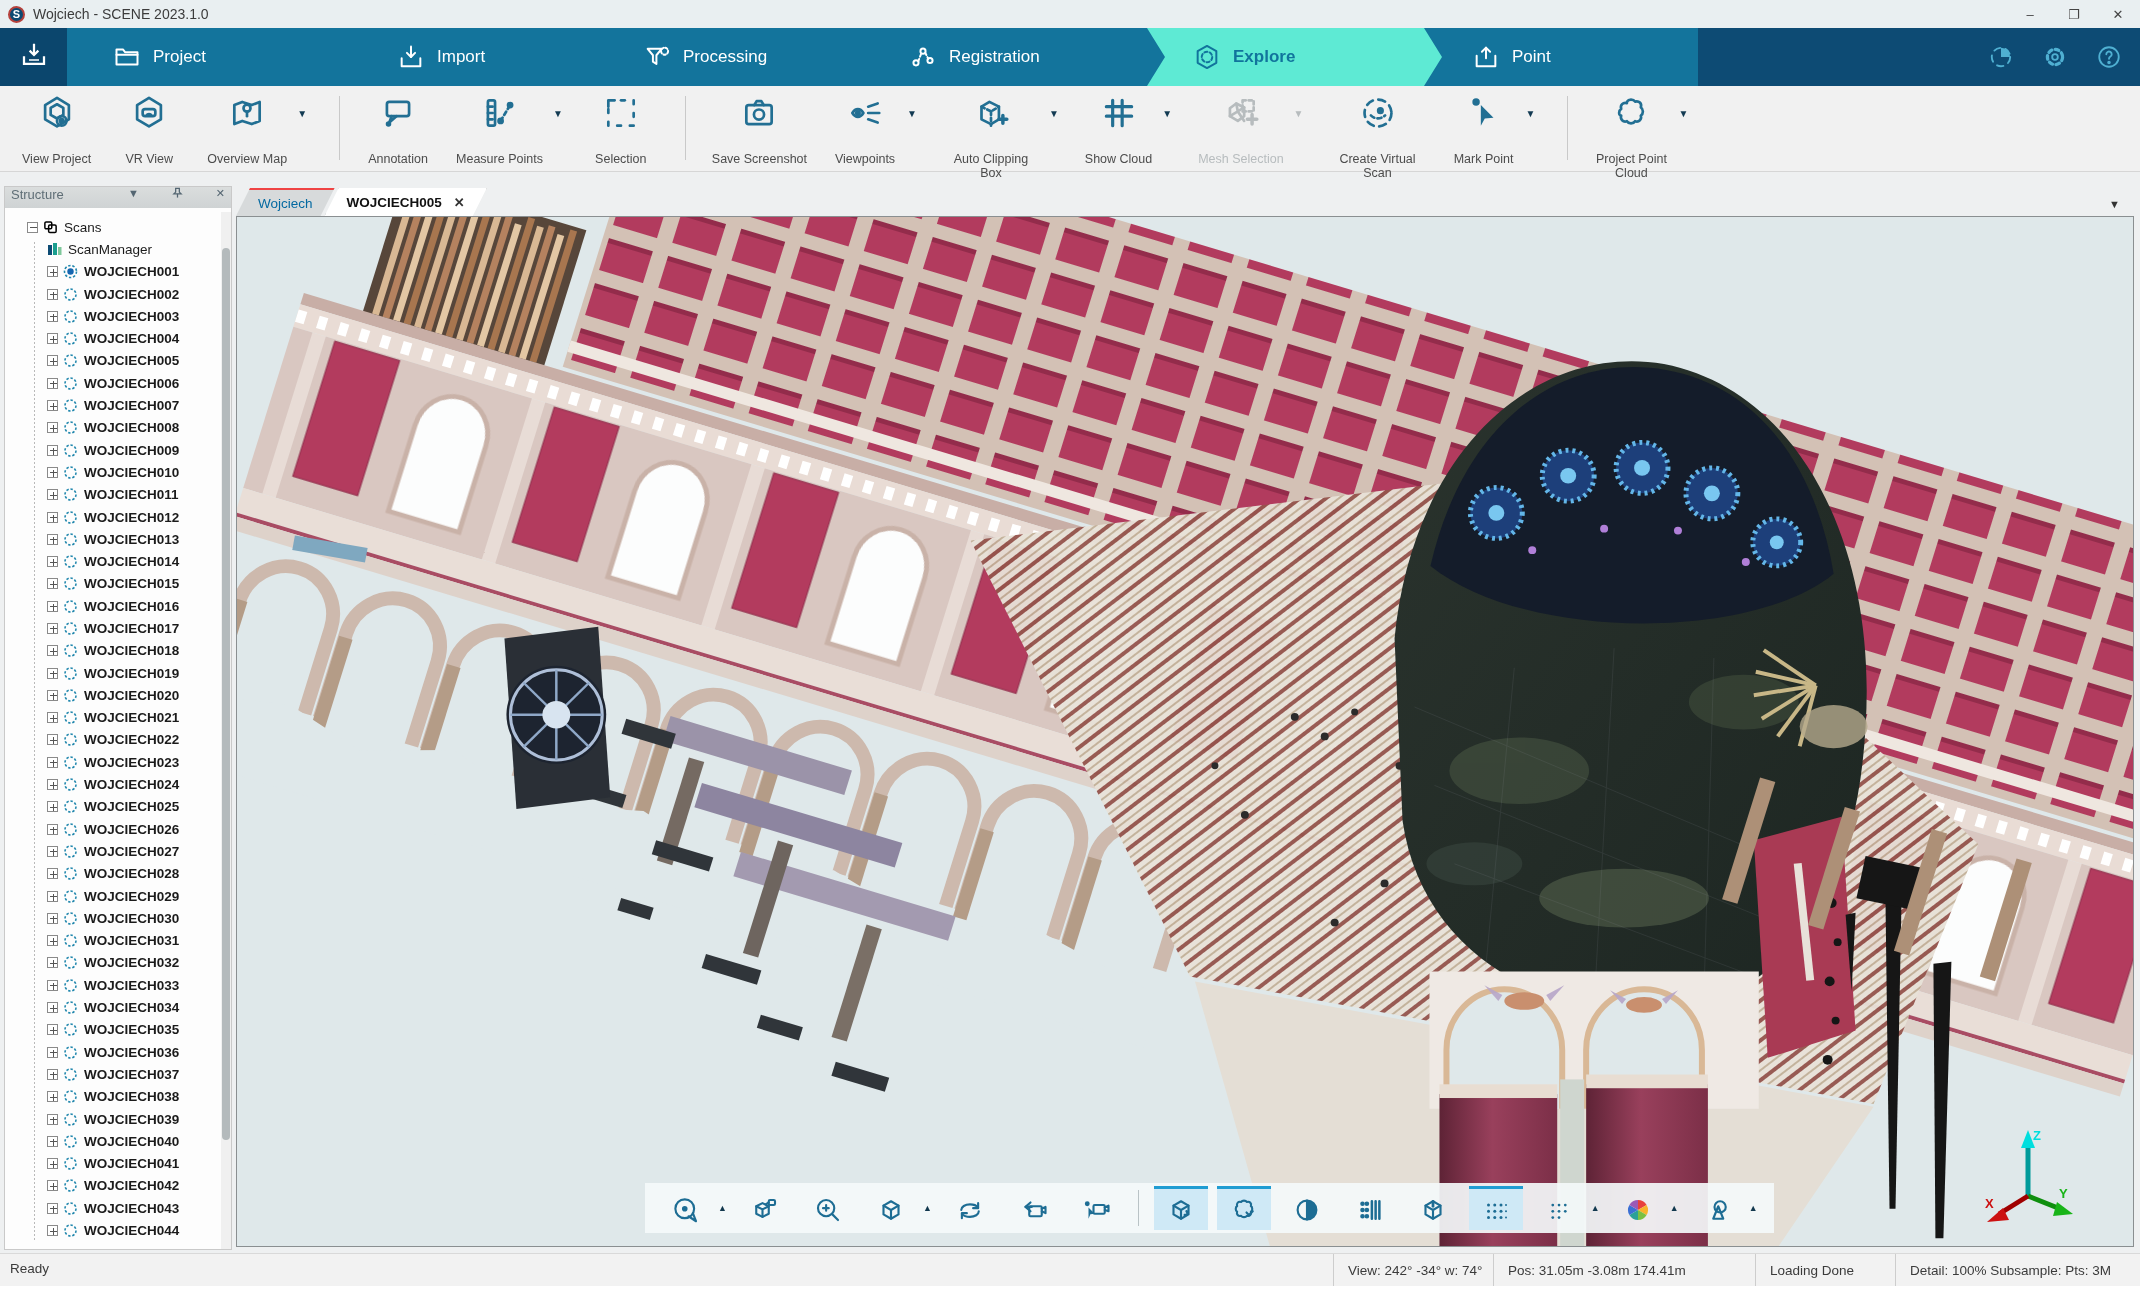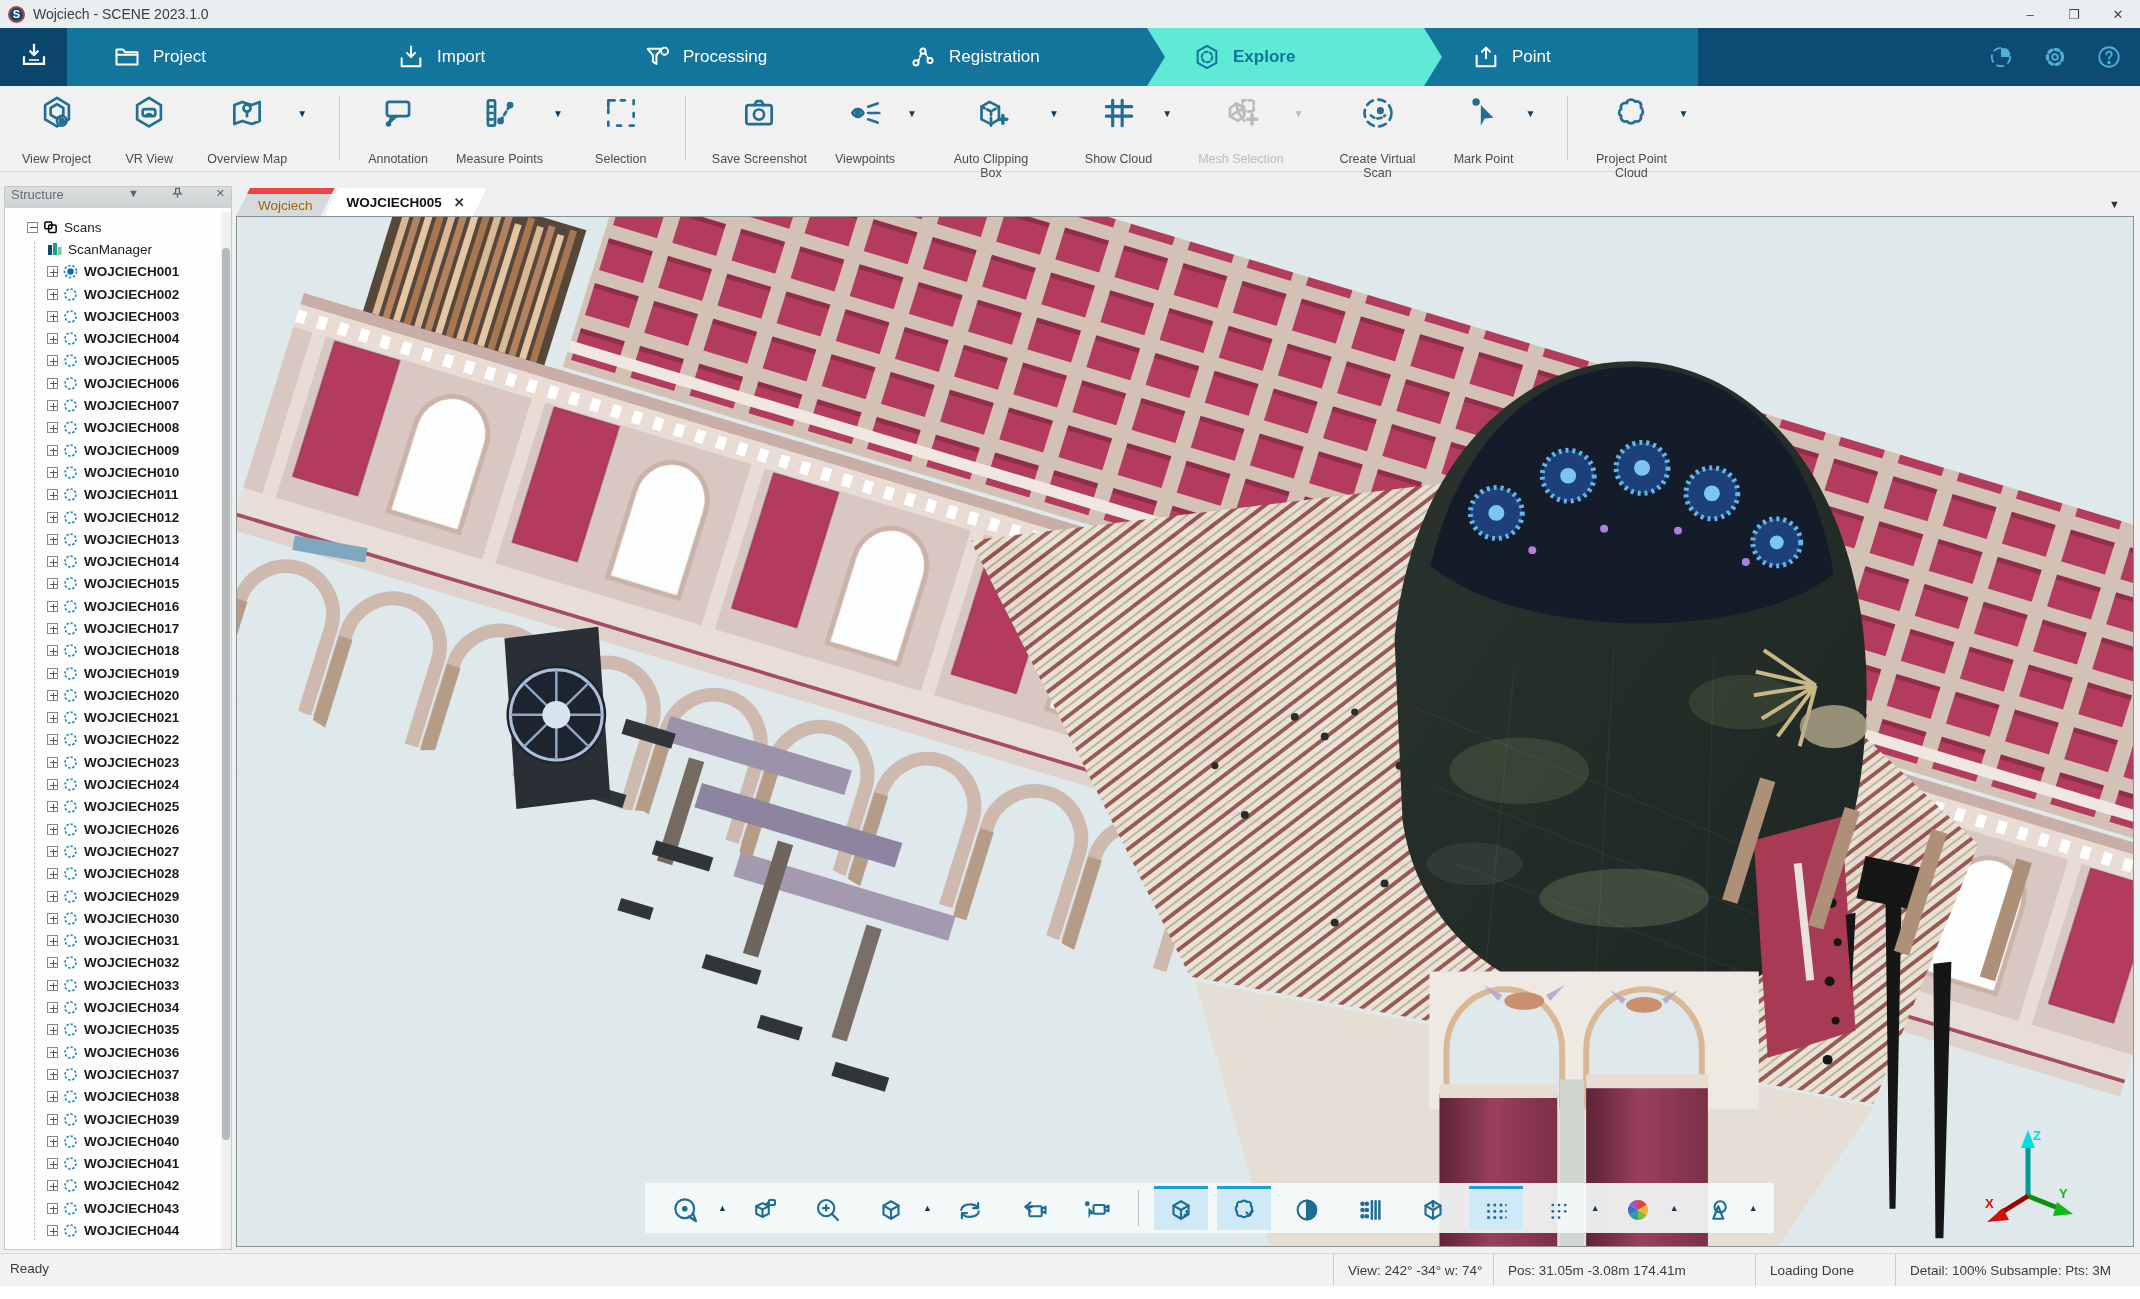--- a/index.html
+++ b/index.html
@@ -49,21 +49,21 @@
   .tree-label { font-size:13.5px; color:#1b1b1b; white-space:nowrap; }
   .tree-label.bold { font-weight:bold; }
   .guides { position:absolute; left:29px; top:30px; bottom:8px; width:1px; background-image:repeating-linear-gradient(#b9b9b9 0 2px, transparent 2px 4px); }
   .sb-scroll { position:absolute; right:0px; top:25px; width:10px; bottom:0; background:#f0f0f0; }
   .sb-thumb { position:absolute; left:1px; width:8px; top:36px; height:86%; background:#b4babc; border-radius:4px; }
 
   
   .viewwrap { position:absolute; left:236px; top:186px; width:1898px; height:1064px; }
   .vtabs { height:30px; display:flex; align-items:flex-end; position:relative; }
   .vtab { height:28px; display:flex; align-items:center; padding:0 22px; font-size:13.5px; clip-path:polygon(14px 0, 100% 0, calc(100% - 14px) 100%, 0 100%); }
-  .vtab.inactive { background:#d7dadb; color:#a16207; border-top:6px solid #ef4444; }
+  .vtab.inactive { background:#d7dadb; color:#0369a1; border-top:2px solid #ef4444; }
   .vtab.active { background:#ffffff; color:#111; font-weight:bold; box-shadow:0 -1px 0 #999; }
   .vtab .closex { margin-left:12px; font-size:13px; color:#333; }
   .vtab-drop { position:absolute; right:14px; bottom:6px; font-size:11px; color:#333; }
   .canvas3d { position:absolute; left:0; top:30px; width:1898px; height:1031px; background:#dfe8ea; border:1px solid #8a8f91; overflow:hidden; }
   .canvas3d svg.scene { position:absolute; left:0; top:0; width:100%; height:100%; }
 
   
   .navbar { position:absolute; left:408px; top:966px; height:50px; display:flex; align-items:stretch; gap:9px; background:rgba(244,249,250,.92); padding:3px 14px; }
   .nav-btn { width:54px; display:flex; align-items:center; justify-content:center; color:#1d6d94; border-top:3px solid transparent; position:relative; }
   .nav-btn.active { background:#cfe9f6; border-top:3px solid #1f9cd2; }

